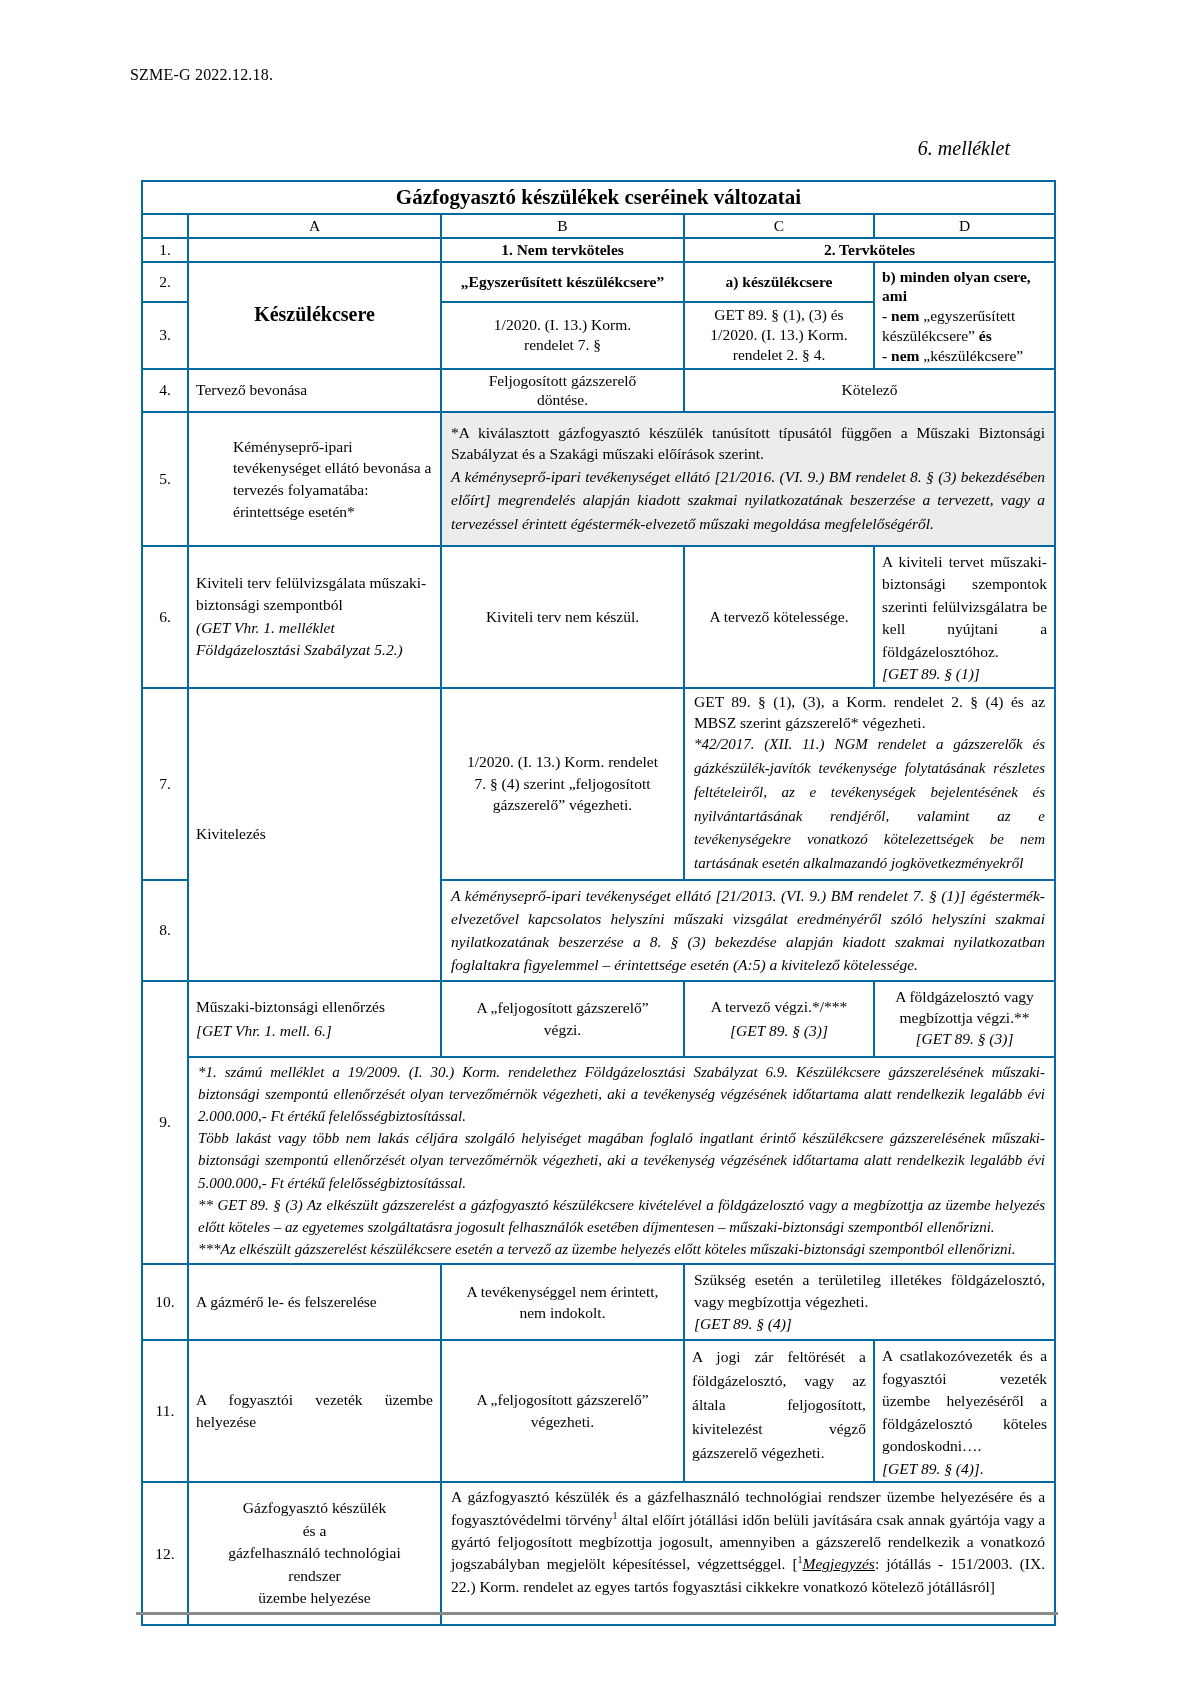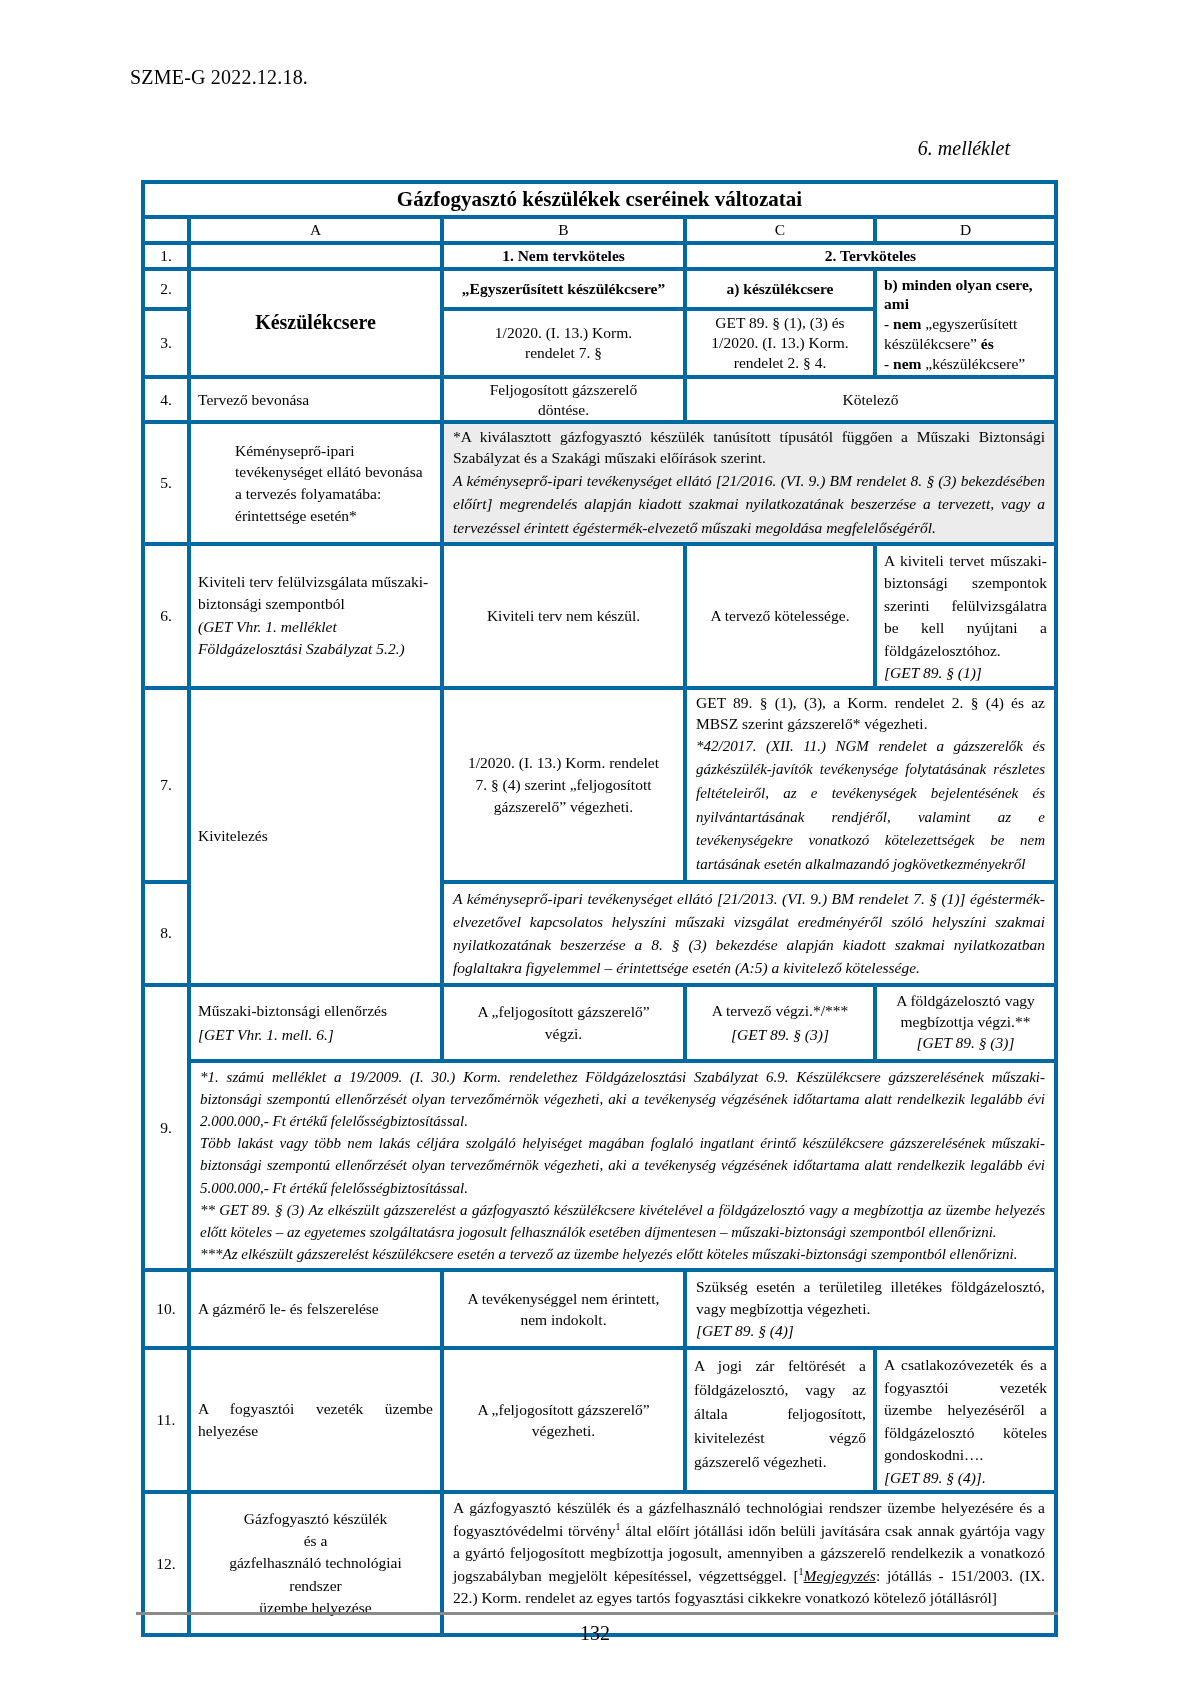--- a/index.html
+++ b/index.html
@@ -1,22 +1,22 @@
 <!DOCTYPE html>
 <html><head>
 <meta charset="utf-8">
 <style>
   html,body{margin:0;padding:0;background:#fff;}
   .page{position:relative;width:1190px;height:1683px;background:#ffffff;
         font-family:"Liberation Serif","DejaVu Serif",serif;color:#000;}
-  .doc-id{position:absolute;left:130px;top:66px;font-size:20px;letter-spacing:.2px;}
+  .doc-id{position:absolute;left:130px;top:66px;font-size:16px;letter-spacing:.2px;}
   .annex{position:absolute;right:180px;top:137px;font-size:20px;font-style:italic;}
   table.main{position:absolute;left:141px;top:180px;width:913px;border-collapse:collapse;
              border:2px solid #000;table-layout:fixed;}
-  td{border:4px solid #0369a1;padding:1px 7px;font-size:15.5px;line-height:1.28;
+  td{border:2px solid #0369a1;padding:1px 7px;font-size:15.5px;line-height:1.28;
      vertical-align:middle;overflow:hidden;}
   .title{font-size:21px;font-weight:bold;text-align:center;padding:2px 4px;}
   .b{font-weight:bold;}
   .c{text-align:center;}
   .j{text-align:justify;}
   .it{font-style:italic;}
   .t{vertical-align:top;}
   .num{text-align:center;padding:1px 2px;}
   .activities{font-size:20px;font-weight:bold;text-align:center;}
   .lh15{line-height:1.5;}
@@ -89,21 +89,21 @@
     <tr class="rh38">
       <td class="num">4.</td>
       <td>Tervező bevonása</td>
       <td class="c" style="padding:1px 40px;">Feljogosított gázszerelő döntése.</td>
       <td colspan="2" class="c">Kötelező</td>
     </tr>
 
     <tr class="rh116">
       <td class="num">5.</td>
       <td style="line-height:1.4;padding-left:44px;">Kéményseprő-ipari tevékenységet ellátó bevonása a tervezés folyamatába: érintettsége esetén*</td>
-      <td colspan="3" class="t" style="padding: 3px 9px; background: rgb(236, 236, 236);">
+      <td colspan="3" class="t" style="padding: 10px 9px; background: rgb(236, 236, 236);">
         <div class="j" style="line-height:1.35;">*A kiválasztott gázfogyasztó készülék tanúsított típusától függően a Műszaki Biztonsági Szabályzat és a Szakági műszaki előírások szerint.</div>
         <div class="j it lh15">A kéményseprő-ipari tevékenységet ellátó [21/2016. (VI. 9.) BM rendelet 8. § (3) bekezdésében előírt] megrendelés alapján kiadott szakmai nyilatkozatának beszerzése a tervezett, vagy a tervezéssel érintett égéstermék-elvezető műszaki megoldása megfelelőségéről.</div>
       </td>
     </tr>
 
     <tr class="rh110">
       <td class="num">6.</td>
       <td style="line-height:1.45;">
         <div>Kiviteli terv felülvizsgálata műszaki-biztonsági szempontból</div>
         <div class="it">(GET Vhr. 1. melléklet Földgázelosztási Szabályzat 5.2.)</div>
@@ -186,15 +186,14 @@
 rendszer
 üzembe helyezése</td>
       <td colspan="3" class="t" style="padding:3px 9px;">
         <div class="j" style="line-height:1.45;"><span>A gázfogyasztó készülék és a gázfelhasználó technológiai rendszer üzembe helyezésére és a fogyasztóvédelmi törvény</span><sup>1</sup><span> által előírt jótállási időn belüli javítására csak annak gyártója vagy a gyártó feljogosított megbízottja jogosult, amennyiben a gázszerelő rendelkezik a vonatkozó jogszabályban megjelölt képesítéssel, végzettséggel. [</span><sup>1</sup><span class="it underline">Megjegyzés</span><span>: jótállás - 151/2003. (IX. 22.) Korm. rendelet az egyes tartós fogyasztási cikkekre vonatkozó kötelező jótállásról]</span></div>
       </td>
     </tr>
   </tbody>
     </table>
 
   <div class="footer-rule"></div>
-  <div class="page-number">132</div>
 
 </div>
 
 </body></html>

